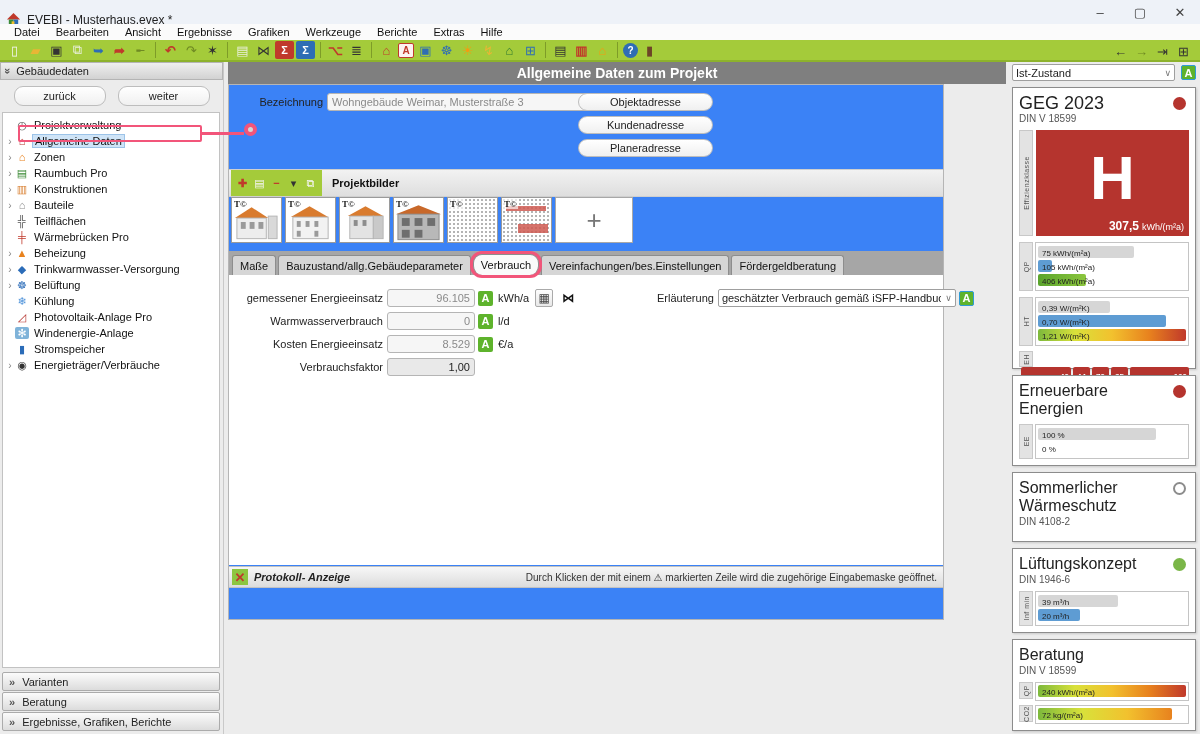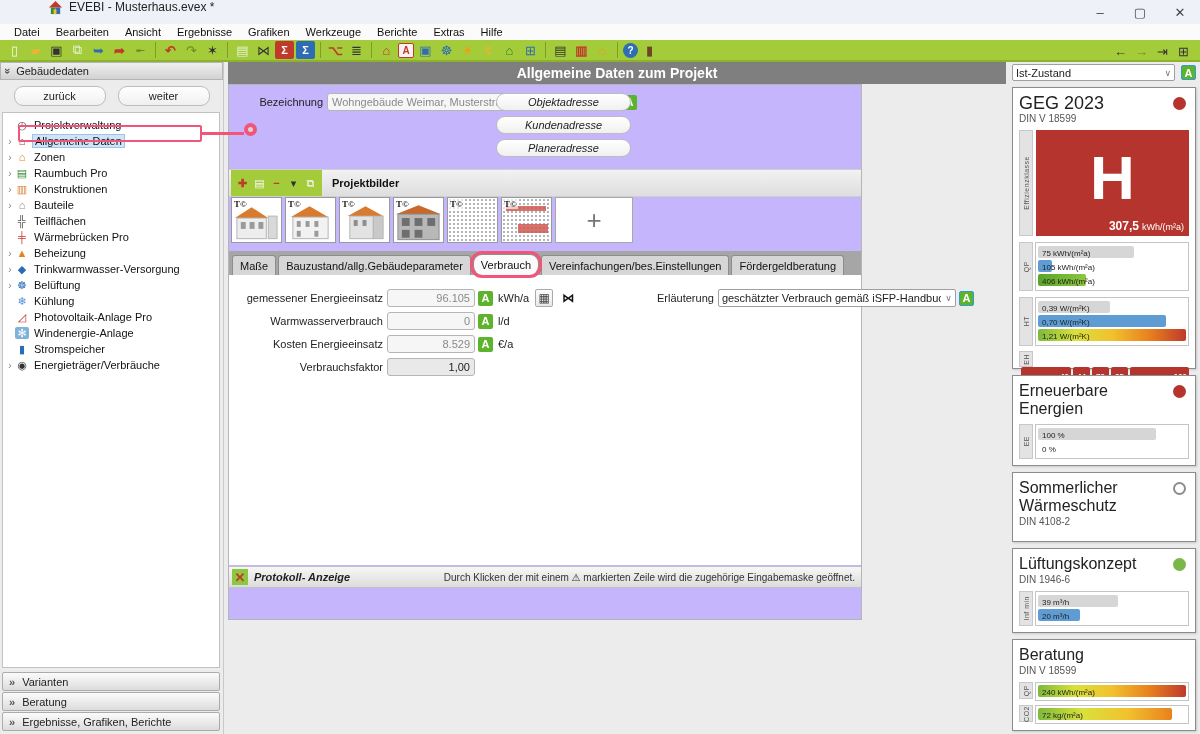--- a/index.html
+++ b/index.html
@@ -1,21 +1,21 @@
 <!DOCTYPE html>
 <html><head>
 <meta charset="utf-8">
 <style>
   * { margin:0; padding:0; box-sizing:border-box; }
   html,body { width:1200px; height:734px; overflow:hidden; }
   body { font-family:"Liberation Sans", sans-serif; font-size:11px; color:#222; background:#ececec; }
   #app { position:relative; width:1200px; height:734px; background:#ececec; }
 
   
-  .titlebar { position:absolute; top:0; left:0; right:0; height:40px; background:#eef2f8; border-bottom:1px solid #d9dee5; display:flex; align-items:flex-start;padding-left:42px; }
+  .titlebar { position:absolute; top:0; left:0; right:0; height:40px; background:#eef2f8; border-bottom:1px solid #d9dee5; display:flex; align-items:center; }
   .titlebar .logo { width:15px; height:15px; margin:0 6px 0 6px; }
   .titlebar .wtitle { font-size:12px; color:#222; }
   .wctrls { position:absolute; right:0; top:0; height:24px; display:flex; }
   .wctrl { width:40px; height:24px; display:flex; align-items:center; justify-content:center; color:#444; font-size:13px; cursor:default; }
 
   
   .menubar { position:absolute; top:24px; left:0; right:0; height:16px; background:#fbfbfb; display:flex; align-items:center; padding-left:6px; gap:0; }
   .menuitem { padding:0 8px; font-size:11px; color:#111; height:16px; line-height:16px; }
 
   
@@ -55,30 +55,30 @@
   .sb-panelbar .plabel { font-size:11px; color:#222; }
 
   
   .callout-box { position:absolute; left:18px; top:125px; width:184px; height:17px; border:2px solid #f2557a; border-radius:2px; z-index:60; pointer-events:none; }
   .callout-line { position:absolute; left:202px; top:132px; width:42px; height:3px; background:#f2557a; z-index:60; pointer-events:none; }
   .callout-circle { position:absolute; left:244px; top:123px; width:13px; height:13px; background:#d6d6d6; border:4px solid #f2557a; border-radius:50%; z-index:60; pointer-events:none; }
 
   
   .main { position:absolute; left:228px; top:62px; width:778px; bottom:0; }
   .main-header { height:22px; background:#7f7f7f; color:#fff; font-weight:bold; font-size:14px; display:flex; align-items:center; justify-content:center; }
-  .main-panel { position:absolute; top:22px; left:0; width:634px; height:536px; background:#c4b5fd; border:1px solid #b5b5b5; }
+  .main-panel { position:absolute; top:22px; left:0; width:716px; height:536px; background:#3b82f6; border:1px solid #b5b5b5; }
 
   .form-top { position:absolute; top:0; left:0; right:0; height:84px; }
   .frow { position:absolute; display:flex; align-items:center; }
   .flabel { font-size:11px; color:#222; text-align:right; margin-right:4px; }
   .tinput { border:1px solid #b5b5b5; border-radius:3px; height:18px; font-family:"Liberation Sans",sans-serif; font-size:11px; padding:0 4px; color:#8a8a8a; background:#f6f6f6; }
   .abadge { width:15px; height:15px; background:#5eb32c; color:#fff; font-weight:bold; font-size:11px; display:inline-flex; align-items:center; justify-content:center; border-radius:2px; margin-left:3px; }
   .abadge.teal { border:1px solid #2e9bd6; }
   .addr-col { position:absolute; right:230px; top:8px; display:flex; flex-direction:column; gap:5px; }
-  .addr-col .btn { width:135px; height:18px;font-style:italic; }
+  .addr-col .btn { width:135px; height:18px; }
 
   .pb-bar { position:absolute; top:84px; left:0; right:0; height:28px; background:linear-gradient(#f2f2f2,#dedede); border-top:1px solid #cfcfcf; border-bottom:1px solid #cfcfcf; display:flex; align-items:center; }
   .pb-icons { background:#a4cb3a; height:26px; display:flex; align-items:center; padding:0 4px; gap:2px; margin:1px 0 1px 2px; }
   .pbi { width:15px; height:16px; display:inline-flex; align-items:center; justify-content:center; font-size:11px; }
   .pb-title { font-weight:bold; font-size:11px; margin-left:10px; color:#111; }
 
   .thumbs { position:absolute; top:112px; left:2px; height:50px; display:flex; gap:3px; }
   .thumb { position:relative; width:51px; height:46px; background:#fff; border:1px solid #9a9a9a; overflow:hidden; }
   .thumb .wm { position:absolute; top:1px; left:1px; font-family:"Liberation Serif",serif; font-weight:bold; font-size:9px; color:#222; background:rgba(255,255,255,.65); z-index:2; padding:0 1px; }
   .thumb svg { position:absolute; left:0; top:4px; }

